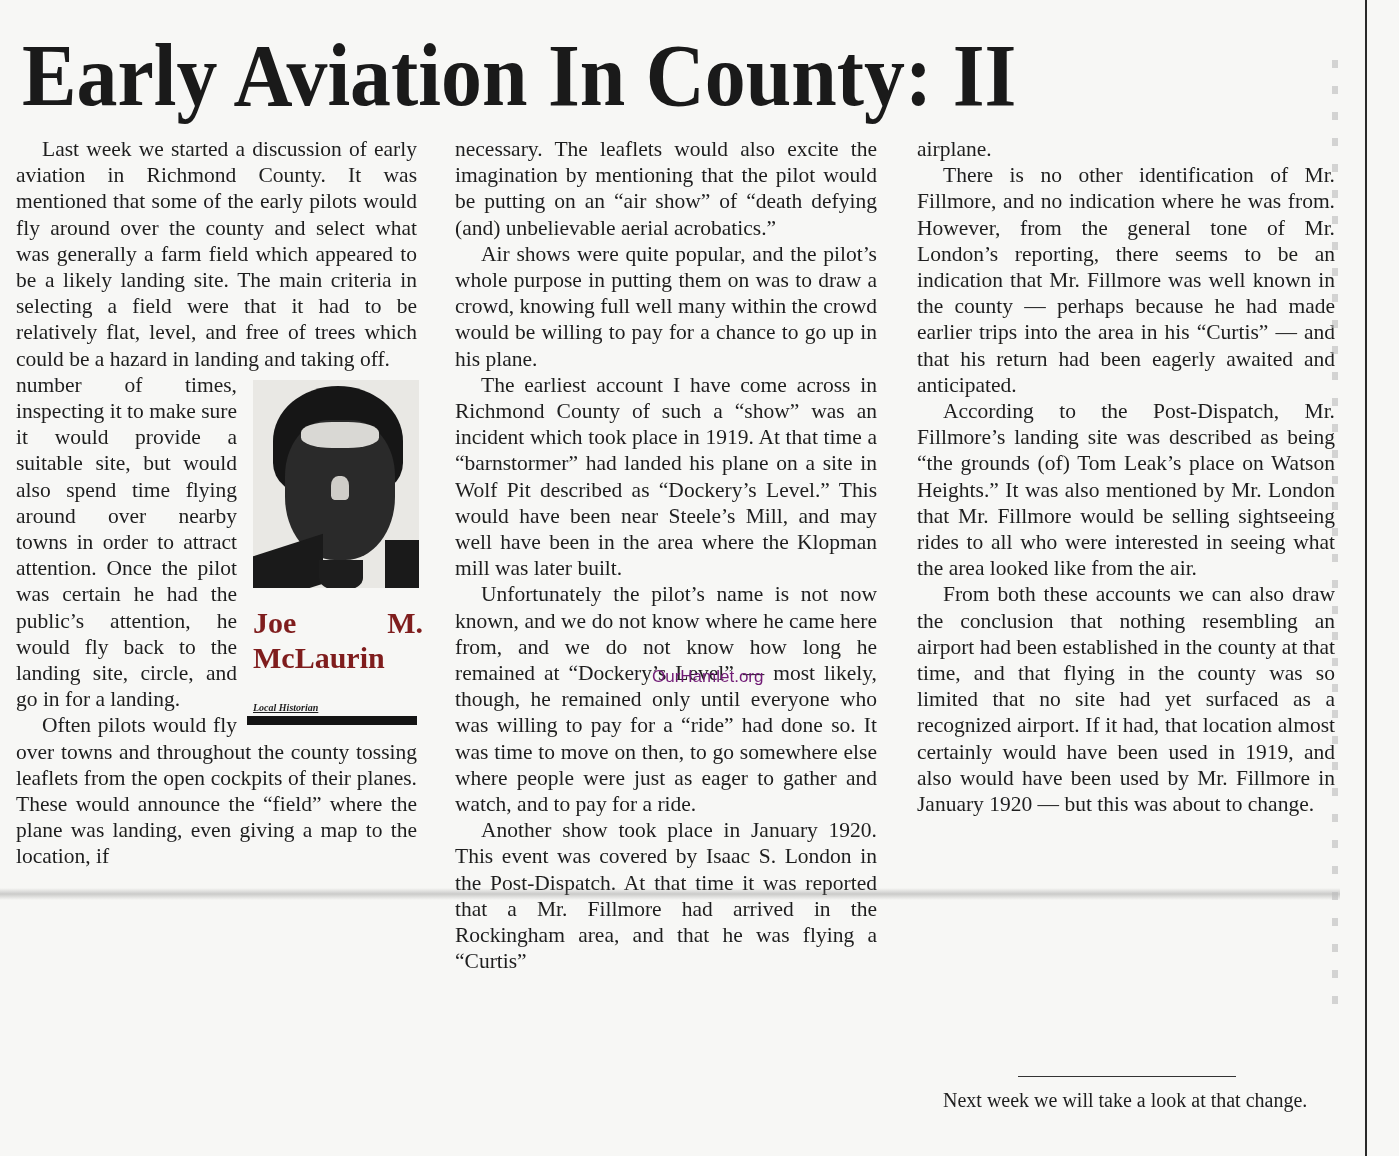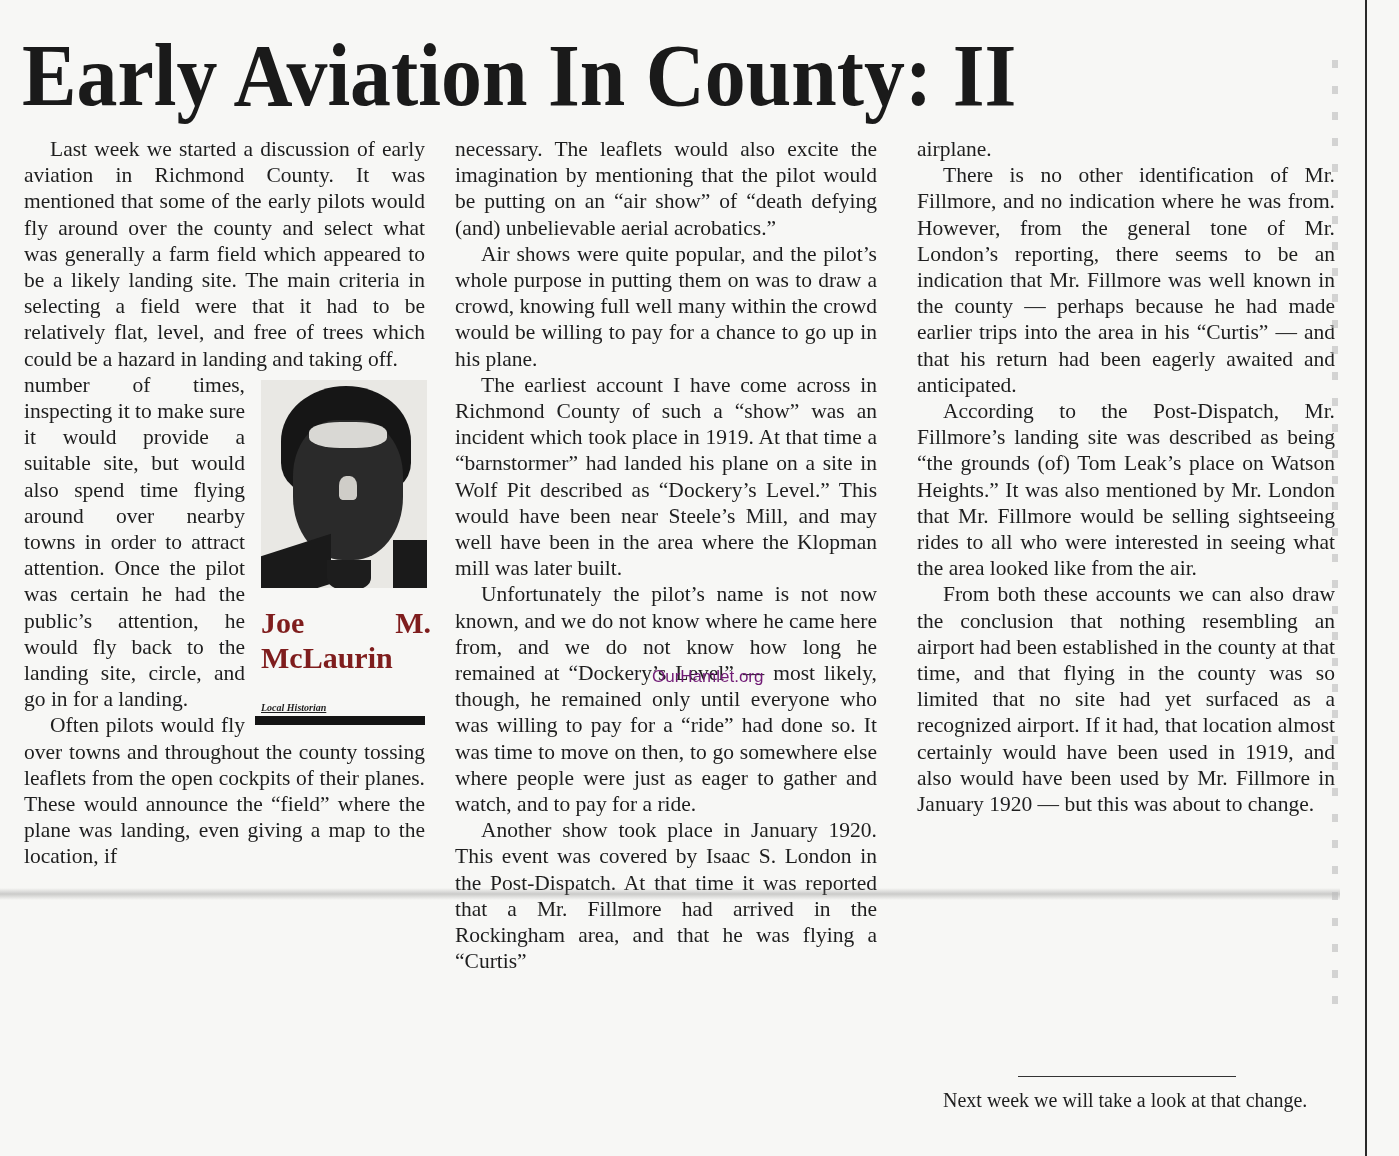--- a/index.html
+++ b/index.html
@@ -19,21 +19,21 @@
       transform: scaleX(0.93); transform-origin: left top;
       white-space: nowrap;
     }
     .col {
       position: absolute; top: 136px;
       font-size: 21.5px; line-height: 26.2px;
       text-align: justify; hyphens: manual;
     }
     .col p { margin: 0; text-indent: 0; }
     .col p.ind { text-indent: 26px; }
-    .col1 { left: 24px; width: 401px; }
+    .col1 { left: 16px; width: 401px; }
     .col2 { left: 455px; width: 422px; }
     .col3 { left: 917px; width: 418px; }
     .float-box {
       float: right; width: 170px; margin: 8px 0 0 10px; height: 345px;
       position: relative;
     }
     .photo {
       position: absolute; left: 6px; top: 0; width: 166px; height: 208px;
       background: #e9e8e4; overflow: hidden;
     }

